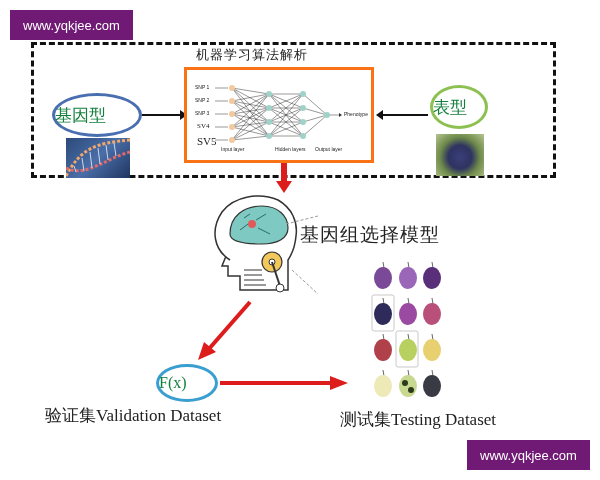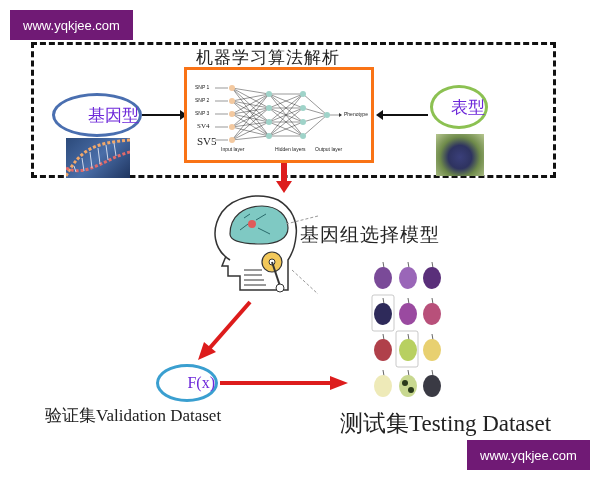--- a/index.html
+++ b/index.html
@@ -2,23 +2,23 @@
 <html><head>
 <meta charset="utf-8">
 <style>
   html, body { margin:0; padding:0; background:#fff; }
   body { width:600px; height:480px; position:relative; overflow:hidden;
          font-family:"DejaVu Serif", serif; }
   .abs { position:absolute; }
   .watermark { background:#701a75; color:#fff; font-family:"Liberation Sans", sans-serif;
                font-size:13px; display:flex; align-items:center; justify-content:center; }
   .dashed-box { border:3px dashed #111; box-sizing:border-box; }
-  .title-cn { font-family:"DejaVu Serif", serif; font-size:17px; color:#222; letter-spacing:1px; }
-  .ellipse { border-radius:50%; display:flex; align-items:center; justify-content:flex-end;
-             font-family:"DejaVu Serif", serif; color:#6d28d9; box-sizing:border-box; }
+  .title-cn { font-family:"DejaVu Serif", serif; font-size:13px; color:#222; letter-spacing:1px; }
+  .ellipse { border-radius:50%; display:flex; align-items:center; justify-content:flex-start;
+             font-family:"DejaVu Serif", serif; color:#15803d; box-sizing:border-box; }
   .label { font-family:"Liberation Serif", serif; color:#222; white-space:nowrap; }
 </style>
 </head>
 <body>
 
 <div class="abs watermark" style="left:10px;top:10px;width:123px;height:30px;">www.yqkjee.com</div>
 
 <div class="abs dashed-box" style="left:31px;top:42px;width:525px;height:136px;"></div>
 
 <div class="abs title-cn" style="left:196px;top:46px;">机器学习算法解析</div>
@@ -229,15 +229,15 @@
       <path d="M38,112 l1,6" stroke="#666"></path>
         <ellipse cx="38" cy="128" rx="9" ry="11" fill="#c8d890"></ellipse>
       <circle cx="35" cy="125" r="3" fill="#2a3a1a"></circle>
         <circle cx="41" cy="132" r="3" fill="#2a3a1a"></circle>
       <path d="M62,112 l1,6" stroke="#666"></path>
         <ellipse cx="62" cy="128" rx="9" ry="11" fill="#3a3a44"></ellipse>
     </g>
   </svg>
 </div>
 
-<div class="abs label" style="left:340px;top:408px;font-size:23px;">测试集Testing Dataset</div>
+<div class="abs label" style="left:340px;top:408px;font-size:17px;">测试集Testing Dataset</div>
 
 <div class="abs watermark" style="left:467px;top:440px;width:123px;height:30px;">www.yqkjee.com</div>
 
 </body></html>

